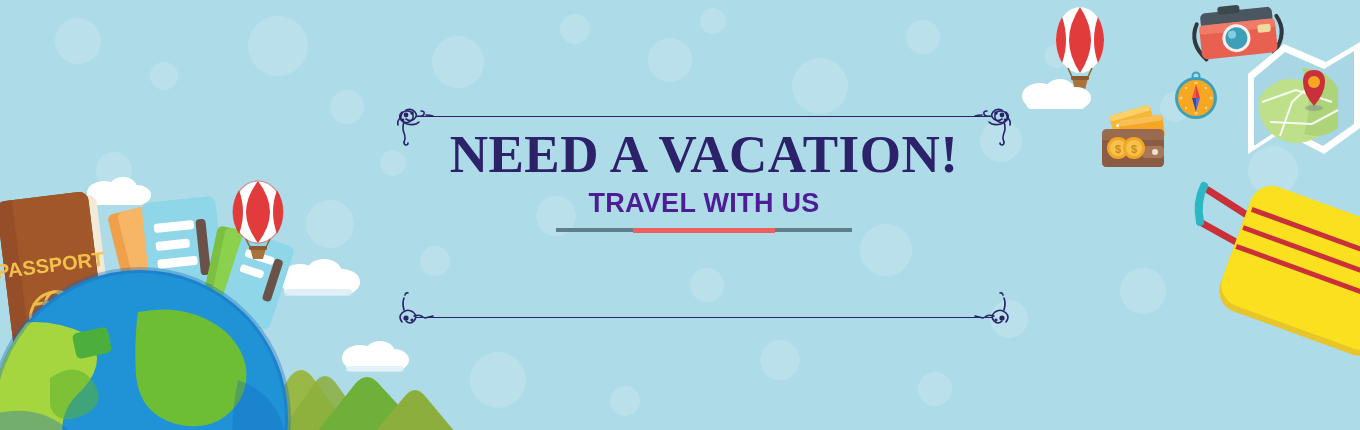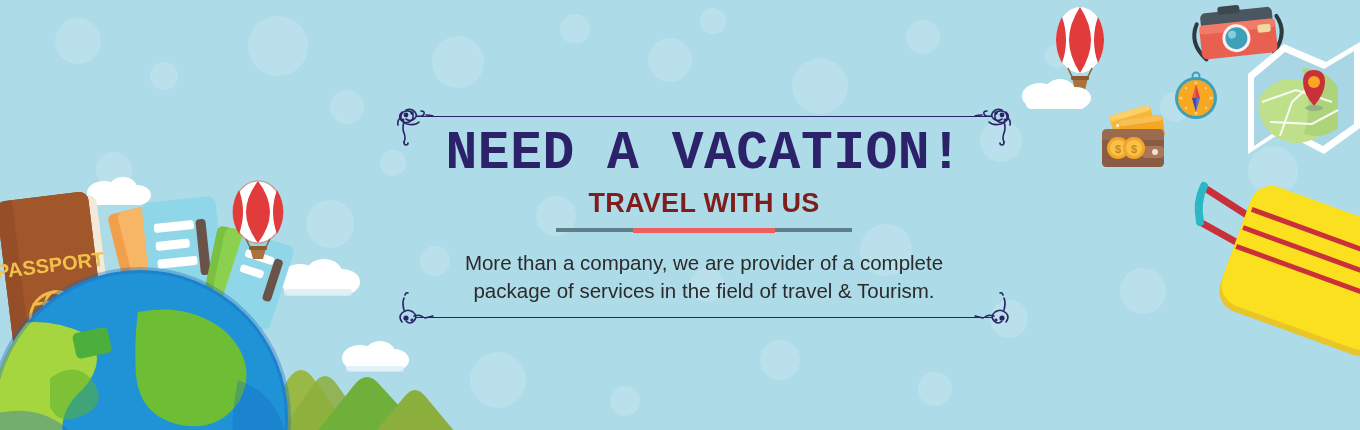--- a/index.html
+++ b/index.html
@@ -37,26 +37,26 @@
 
   
   .text-block{
     position:absolute; left:392px; top:104px; width:624px; height:222px;
     display:flex; flex-direction:column; align-items:center; justify-content:flex-start;
     padding-top:22px;
   }
   .headline{
     font-size:53px; font-weight:bold; letter-spacing:.5px;
     color:#2b2269; line-height:1.06; white-space:nowrap;
-    font-family:Liberation Mono, monospace;
+    font-family:Liberation Serif, serif;
   }
   .subhead{
     margin-top:6px;
     font-size:27px; font-weight:bold; letter-spacing:.3px;
-    color:#7f1d1d; white-space:nowrap;
+    color:#4c1d95; white-space:nowrap;
   }
   .divider{
     margin-top:9px; width:296px; height:4px; position:relative;
     background:#5f7f8b;
   }
   .divider .accent{
     position:absolute; left:50%; transform:translateX(-50%);
     top:-0.5px; width:142px; height:5px; background:#ef5f5f;
   }
   .body-copy{
@@ -446,20 +446,16 @@
       </svg>
     </div>
   </div>
 
   <div class="text-block">
     <div class="headline">NEED A VACATION!</div>
     <div class="subhead">TRAVEL WITH US</div>
     <div class="divider">
       <span class="accent"></span>
     </div>
-    <div class="body-copy">
-      <div>More than a company, we are provider of a complete</div>
-      <div>package of services in the field of travel &amp; Tourism.</div>
-    </div>
   </div>
 
 
 </div>
 
 </body></html>

